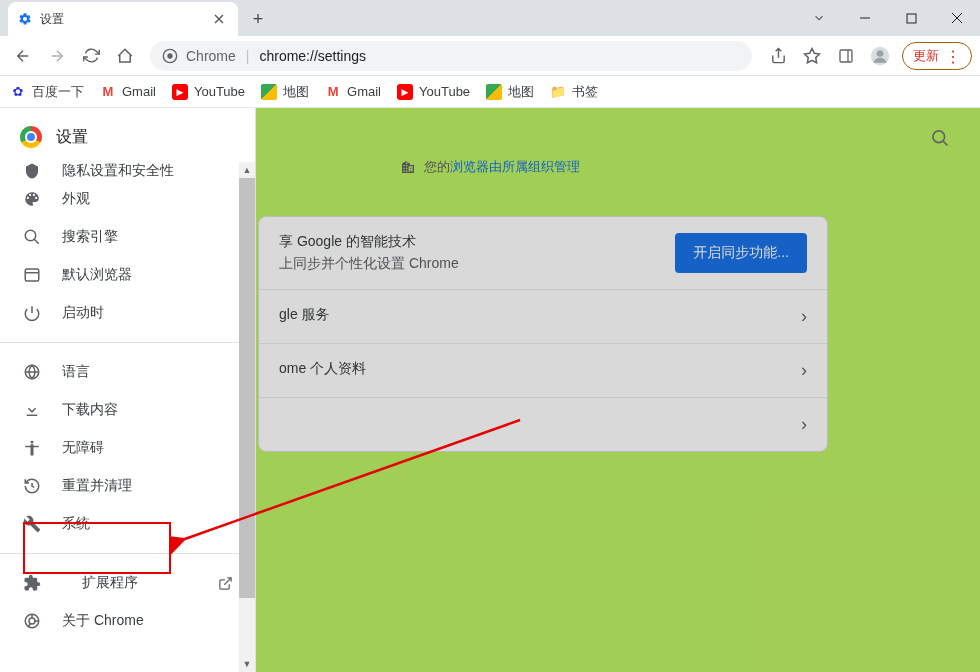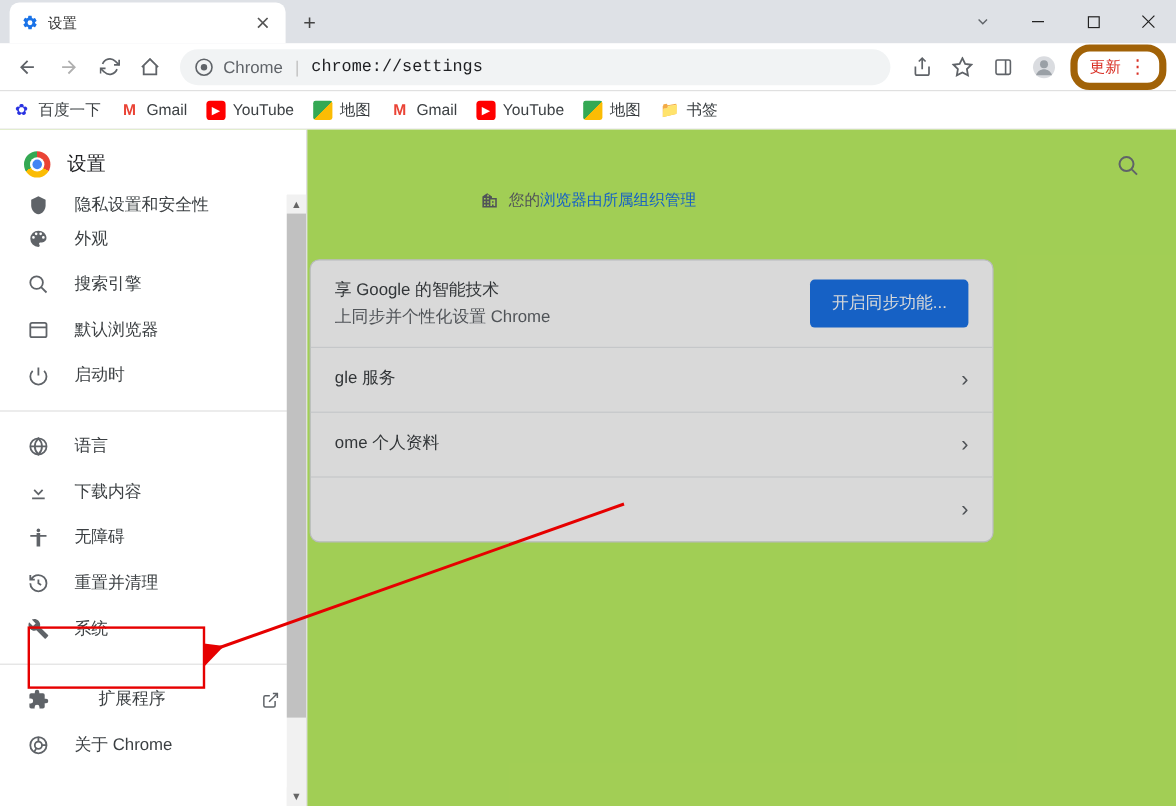--- a/index.html
+++ b/index.html
@@ -16,24 +16,24 @@
   .winbtn.chev { font-size: 15px; }
 
   
   .addrrow { height: 40px; display: flex; align-items: center; padding: 0 8px; gap: 4px; border-bottom: 1px solid #e0e0e0; }
   .navbtn { width: 30px; height: 30px; display: flex; align-items: center; justify-content: center; color: #5f6368; border-radius: 50%; }
   .navbtn.disabled { color: #b0b0b0; }
   .addrbar { flex: 1; height: 30px; background: #f1f3f4; border-radius: 15px; display: flex; align-items: center; padding: 0 12px; font-size: 14px; color: #202124; margin: 0 6px; }
   .addrbar .chromeicon { margin-right: 8px; color: #5f6368; }
   .addrbar .sep { color: #c0c0c0; margin: 0 10px; }
   .addrbar .domain { color: #5f6368; text-align: right; }
-  .addrbar .path { color: #202124; font-family: Liberation Mono, monospace; }
+  .addrbar .path { color: #202124; }
   .righticons { display: flex; align-items: center; gap: 2px; }
   .ricon { width: 32px; height: 32px; display: flex; align-items: center; justify-content: center; color: #5f6368; border-radius: 50%; }
-  .update { border: 6px solid #a16207; color: #d93025; border-radius: 16px; padding: 4px 10px; font-size: 13px; display: flex; align-items: flex-end; gap: 6px; margin-left: 4px; }
+  .update { border: 1px solid #a16207; color: #d93025; border-radius: 16px; padding: 4px 10px; font-size: 13px; display: flex; align-items: flex-end; gap: 6px; margin-left: 4px; }
   .update .dots { font-size: 16px; line-height: 1; }
 
   
   .bmbar { height: 32px; display: flex; align-items: center; padding: 0 10px; gap: 16px; font-size: 13px; color: #3c4043; border-bottom: 1px solid #e8e8e8; }
   .bm { display: flex; align-items: center; gap: 6px; }
   .bm .ico { width: 16px; height: 16px; display: flex; align-items: center; justify-content: center; font-size: 13px; }
   .ico.baidu { color: #2932e1; }
   .ico.gmail { color: #ea4335; font-weight: bold; }
   .ico.yt { background: #f00; color: #fff; border-radius: 3px; font-size: 9px; }
   .ico.maps { background: linear-gradient(135deg,#34a853 50%,#fbbc04 50%); border-radius: 2px; }

